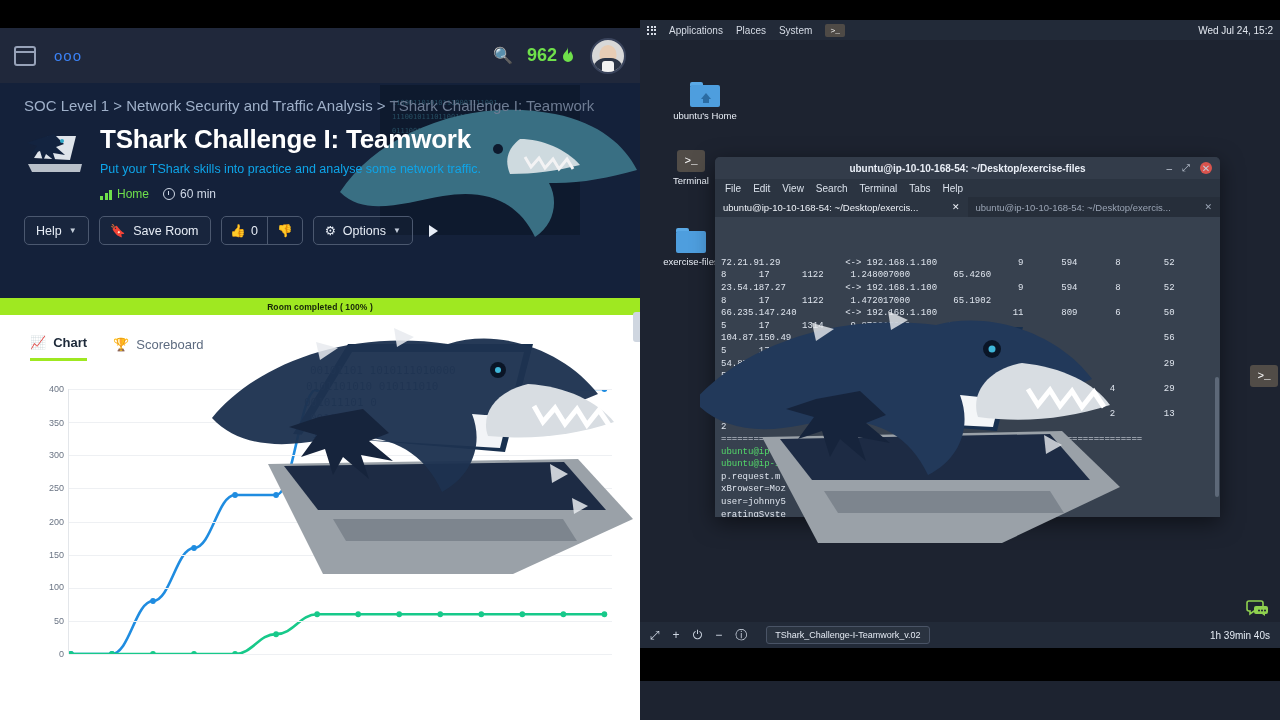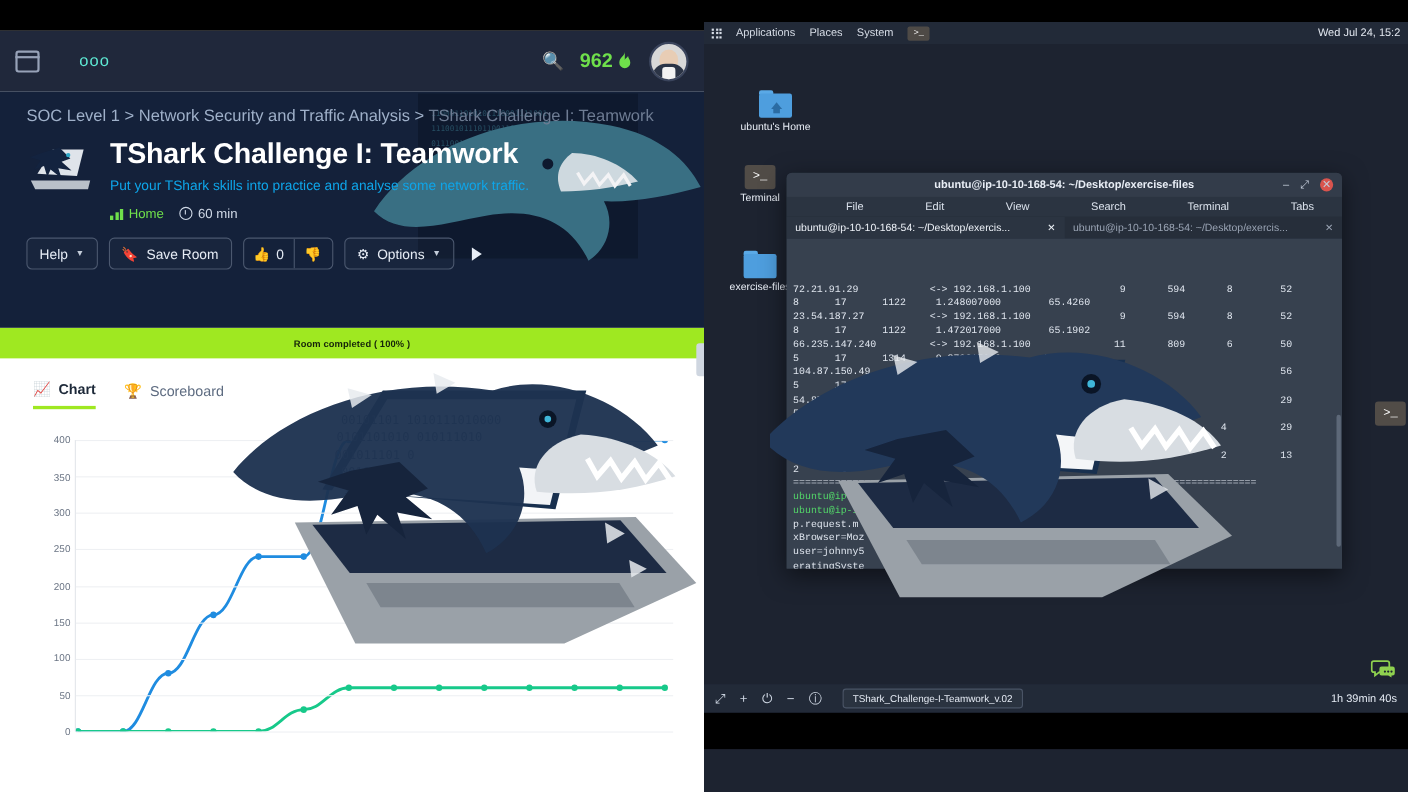--- a/index.html
+++ b/index.html
@@ -16,21 +16,21 @@
   .thm-blackbar { height:28px; background:#000; width:100%; }
   .thm-nav {
     height:55px; background:#20283b; display:flex; align-items:center;
     padding:0 14px; position:relative;
   }
   .nav-sq {
     width:22px; height:20px; border:2px solid #97a2b8; border-radius:3px;
     position:relative;
   }
   .nav-sq:after{content:"";position:absolute;left:-2px;right:-2px;top:3px;height:2px;background:#97a2b8;}
-  .nav-dots { margin-left:36px; color:#5eead4; font-size:15px; letter-spacing:1px;}
+  .nav-dots { margin-left:18px; color:#3b82f6; font-size:15px; letter-spacing:1px;}
   .nav-right { margin-left:auto; display:flex; align-items:center; gap:14px; }
   .nav-search { color:#c9d1e0; font-size:16px; }
   .streak { color:#6fe04b; font-size:18px; font-weight:700; display:flex; align-items:center; gap:3px;}
   .flame { width:16px;height:18px; position:relative; }
   .flame svg{display:block;}
   .avatar {
     width:36px;height:36px;border-radius:50%;overflow:hidden;background:#d8d8d8;
     border:2px solid #3a445c; position:relative;
   }
   .avatar .head{position:absolute;left:50%;top:5px;transform:translateX(-50%);width:17px;height:19px;border-radius:50% 50% 45% 45%;background:#e8cdb5;}
@@ -62,21 +62,21 @@
     color:#e6ecf5; font-size:12.5px; height:29px; display:flex; align-items:center;
     gap:7px; padding:0 11px; cursor:pointer;
   }
   .btn .caret{font-size:8px;color:#c3ccd9;}
   .vote-group{display:flex;border:1px solid #4b586f;border-radius:5px;overflow:hidden;height:29px;}
   .vote-group .v{display:flex;align-items:center;gap:5px;padding:0 9px;color:#e6ecf5;font-size:12.5px;}
   .vote-group .v+.v{border-left:1px solid #4b586f;}
   .play-tri{width:0;height:0;border-left:9px solid #e8eef7;border-top:6px solid transparent;border-bottom:6px solid transparent;margin-left:6px;}
 
   .completed-bar{
-    height:28px;background:#9fe821;color:#16240a;font-size:8.5px;font-weight:700;
+    height:17px;background:#9fe821;color:#16240a;font-size:8.5px;font-weight:700;
     display:flex;align-items:center;justify-content:center;letter-spacing:.1px;
   }
   .thm-body{background:#fff;height:408px;position:relative;overflow:hidden;}
   .tabs{display:flex;gap:26px;padding:20px 30px 0 30px;}
   .tab{display:flex;align-items:center;gap:7px;font-size:13px;color:#5d6b80;padding-bottom:8px;cursor:pointer;}
   .tab.active{color:#1d2939;font-weight:700;border-bottom:3px solid #9fe821;}
   .tab-ico{font-size:13px;}
 
   .chart-wrap{position:relative;margin:28px 18px 0 18px;height:300px;}
   .chart-img-shark{position:absolute;left:180px;top:-75px;width:460px;height:360px;pointer-events:none;}
@@ -127,21 +127,21 @@
   }
   .twin-title{
     height:22px;background:#333c4a;display:flex;align-items:center;padding:0 8px;
     font-size:10px;color:#e9eef6;position:relative;
   }
   .twin-title .t{position:absolute;left:0;right:0;text-align:center;font-weight:700;font-size:10px;}
   .twin-ctrl{margin-left:auto;display:flex;align-items:center;gap:10px;z-index:2;}
   .twin-ctrl span{font-size:10px;color:#c3cbd8;cursor:pointer;}
   .closebtn{width:12px;height:12px;border-radius:50%;background:#d9544e;color:#7a2420;font-size:8px;display:flex;align-items:center;justify-content:center;cursor:pointer;}
   .twin-menu{height:18px;background:#2b3441;display:flex;align-items:center;gap:12px;padding:0 10px;font-size:10px;color:#dbe2ec;}
-  .twin-menu span{cursor:pointer;margin-left:44px;}
+  .twin-menu span{cursor:pointer;}
   .twin-tabs{height:20px;display:flex;background:#262e3a;font-size:9.5px;}
   .ttab{flex:1;display:flex;align-items:center;justify-content:space-between;padding:0 8px;color:#9aa4b4;cursor:pointer;}
   .ttab.active{background:#2b3441;color:#eef2f8;}
   .ttab .x{font-size:9px;}
   .tbody{
     background:#37414f;height:300px;padding:2px 6px;position:relative;
     font-family:"Liberation Mono",monospace;font-size:9px;color:#dfe5ee;
     white-space:pre;line-height:12.6px;overflow:hidden;
   }
   .tbody .green{color:#53d769;}

